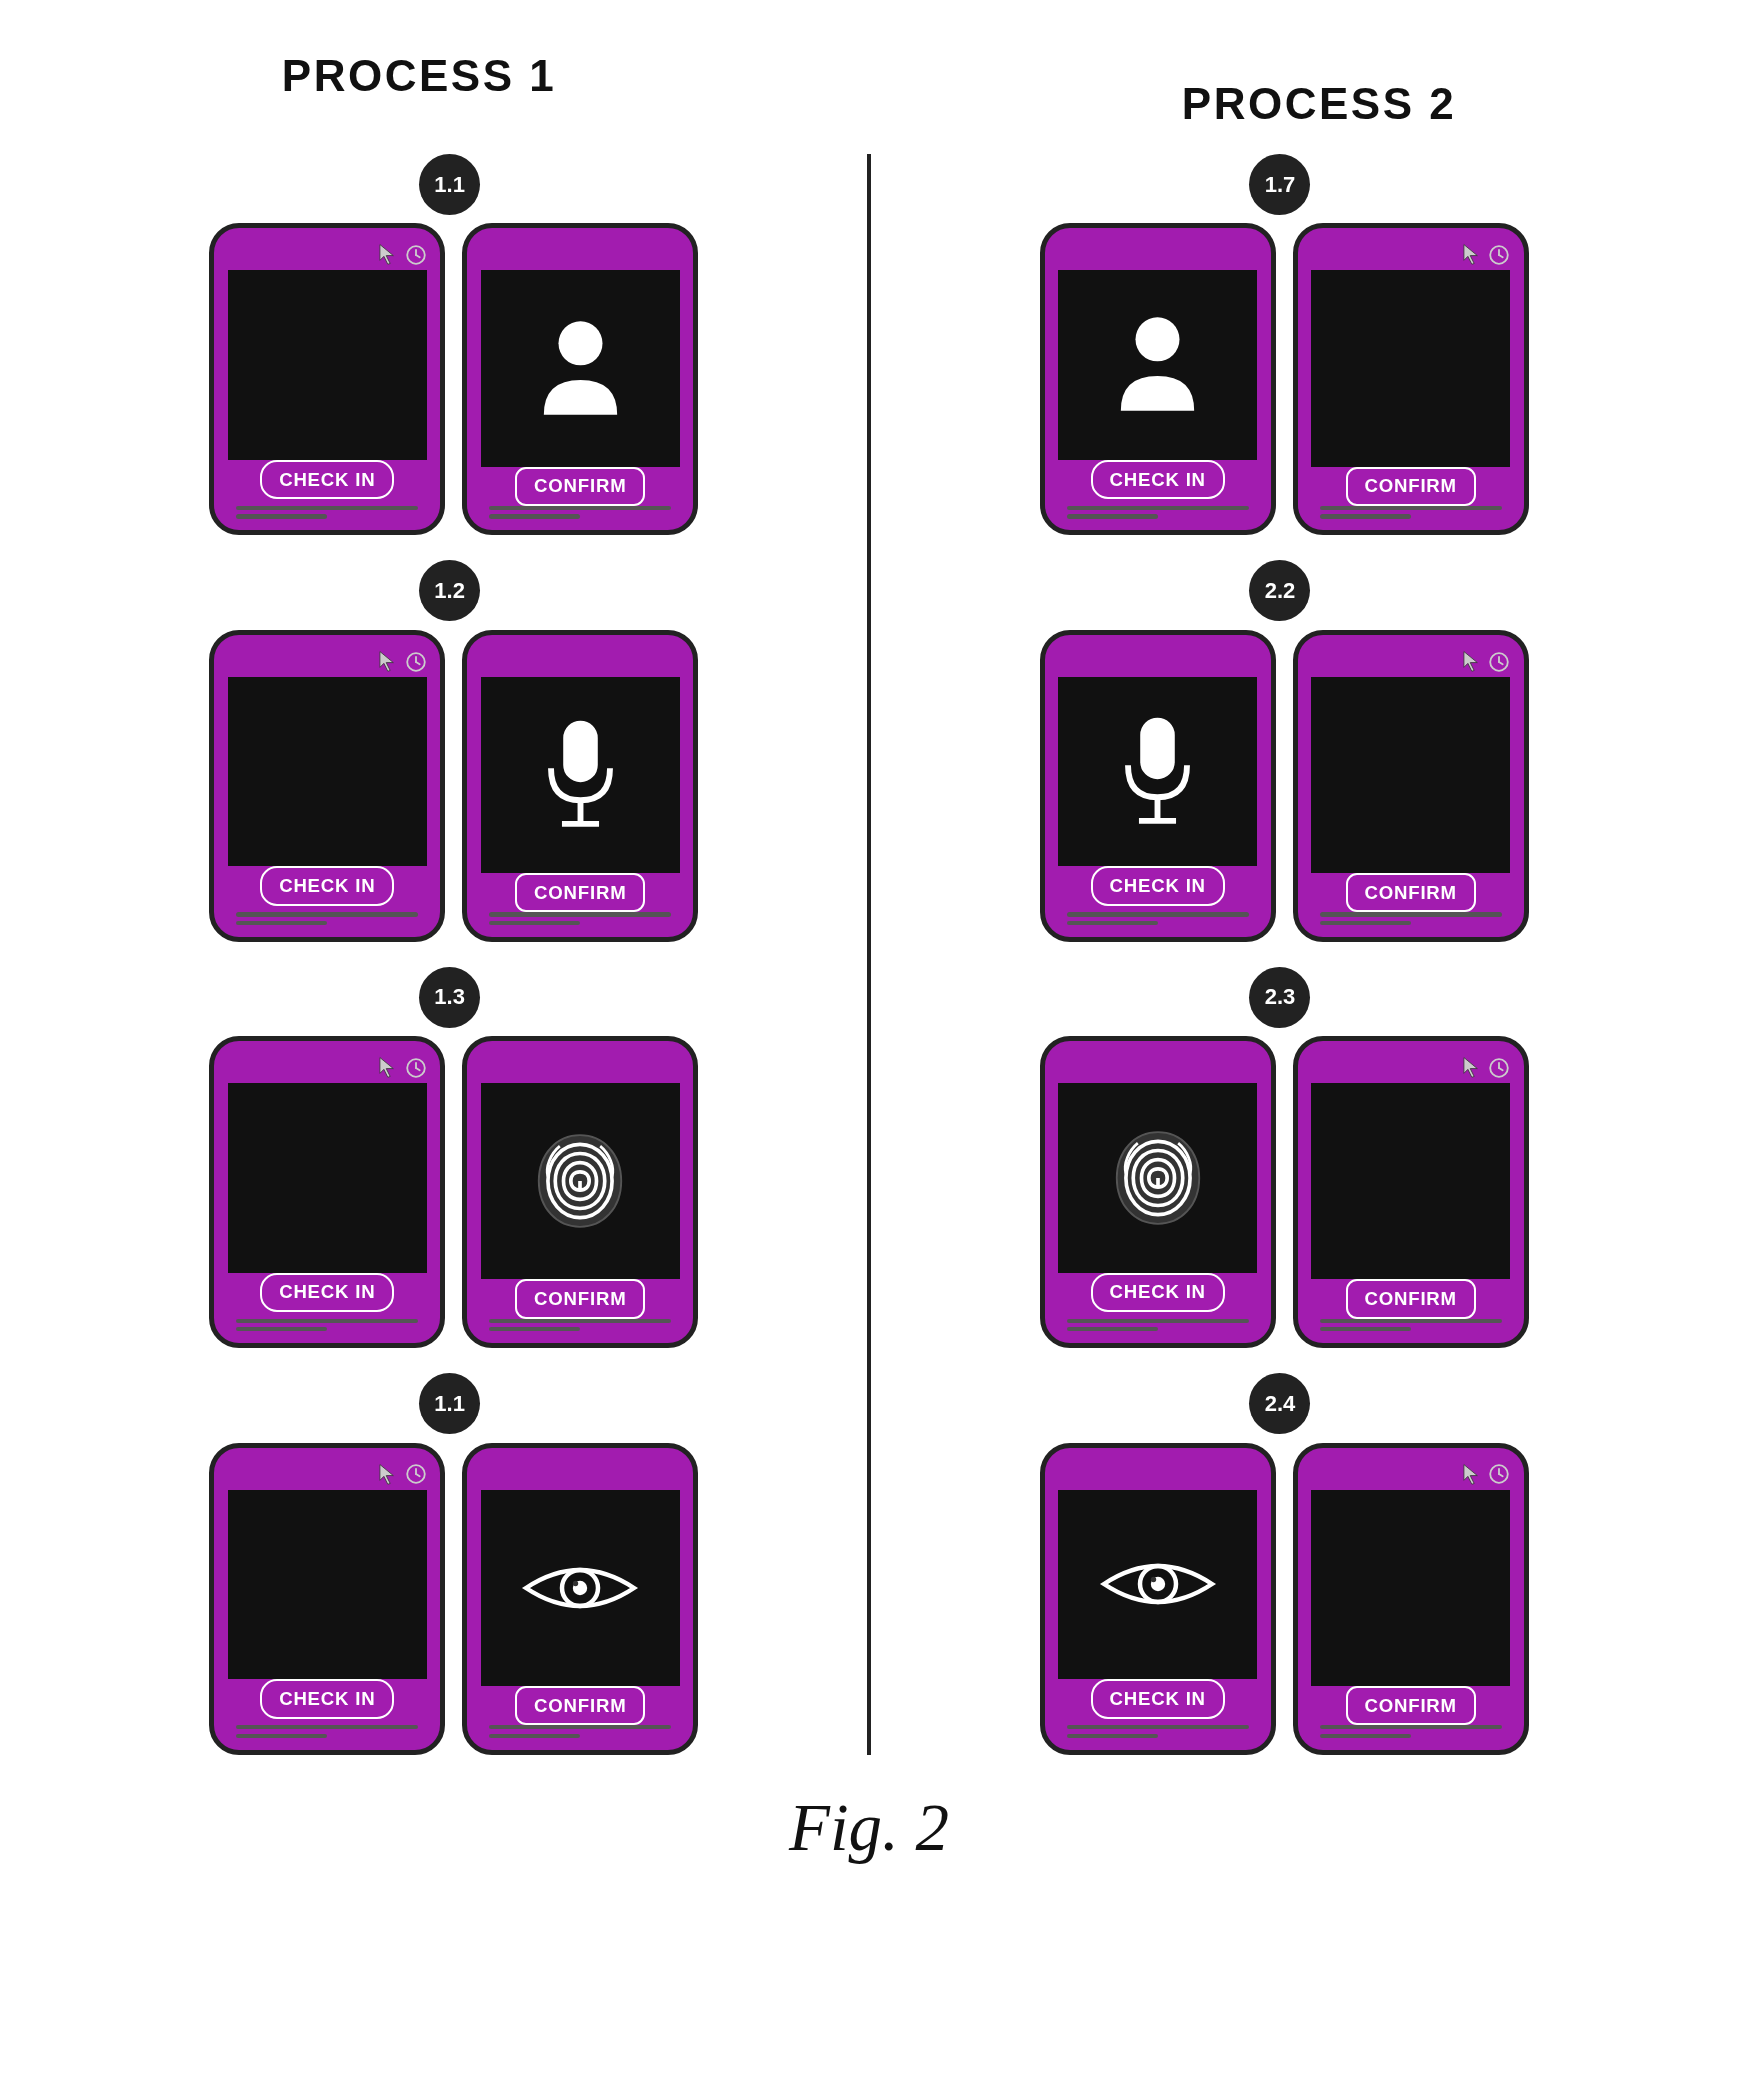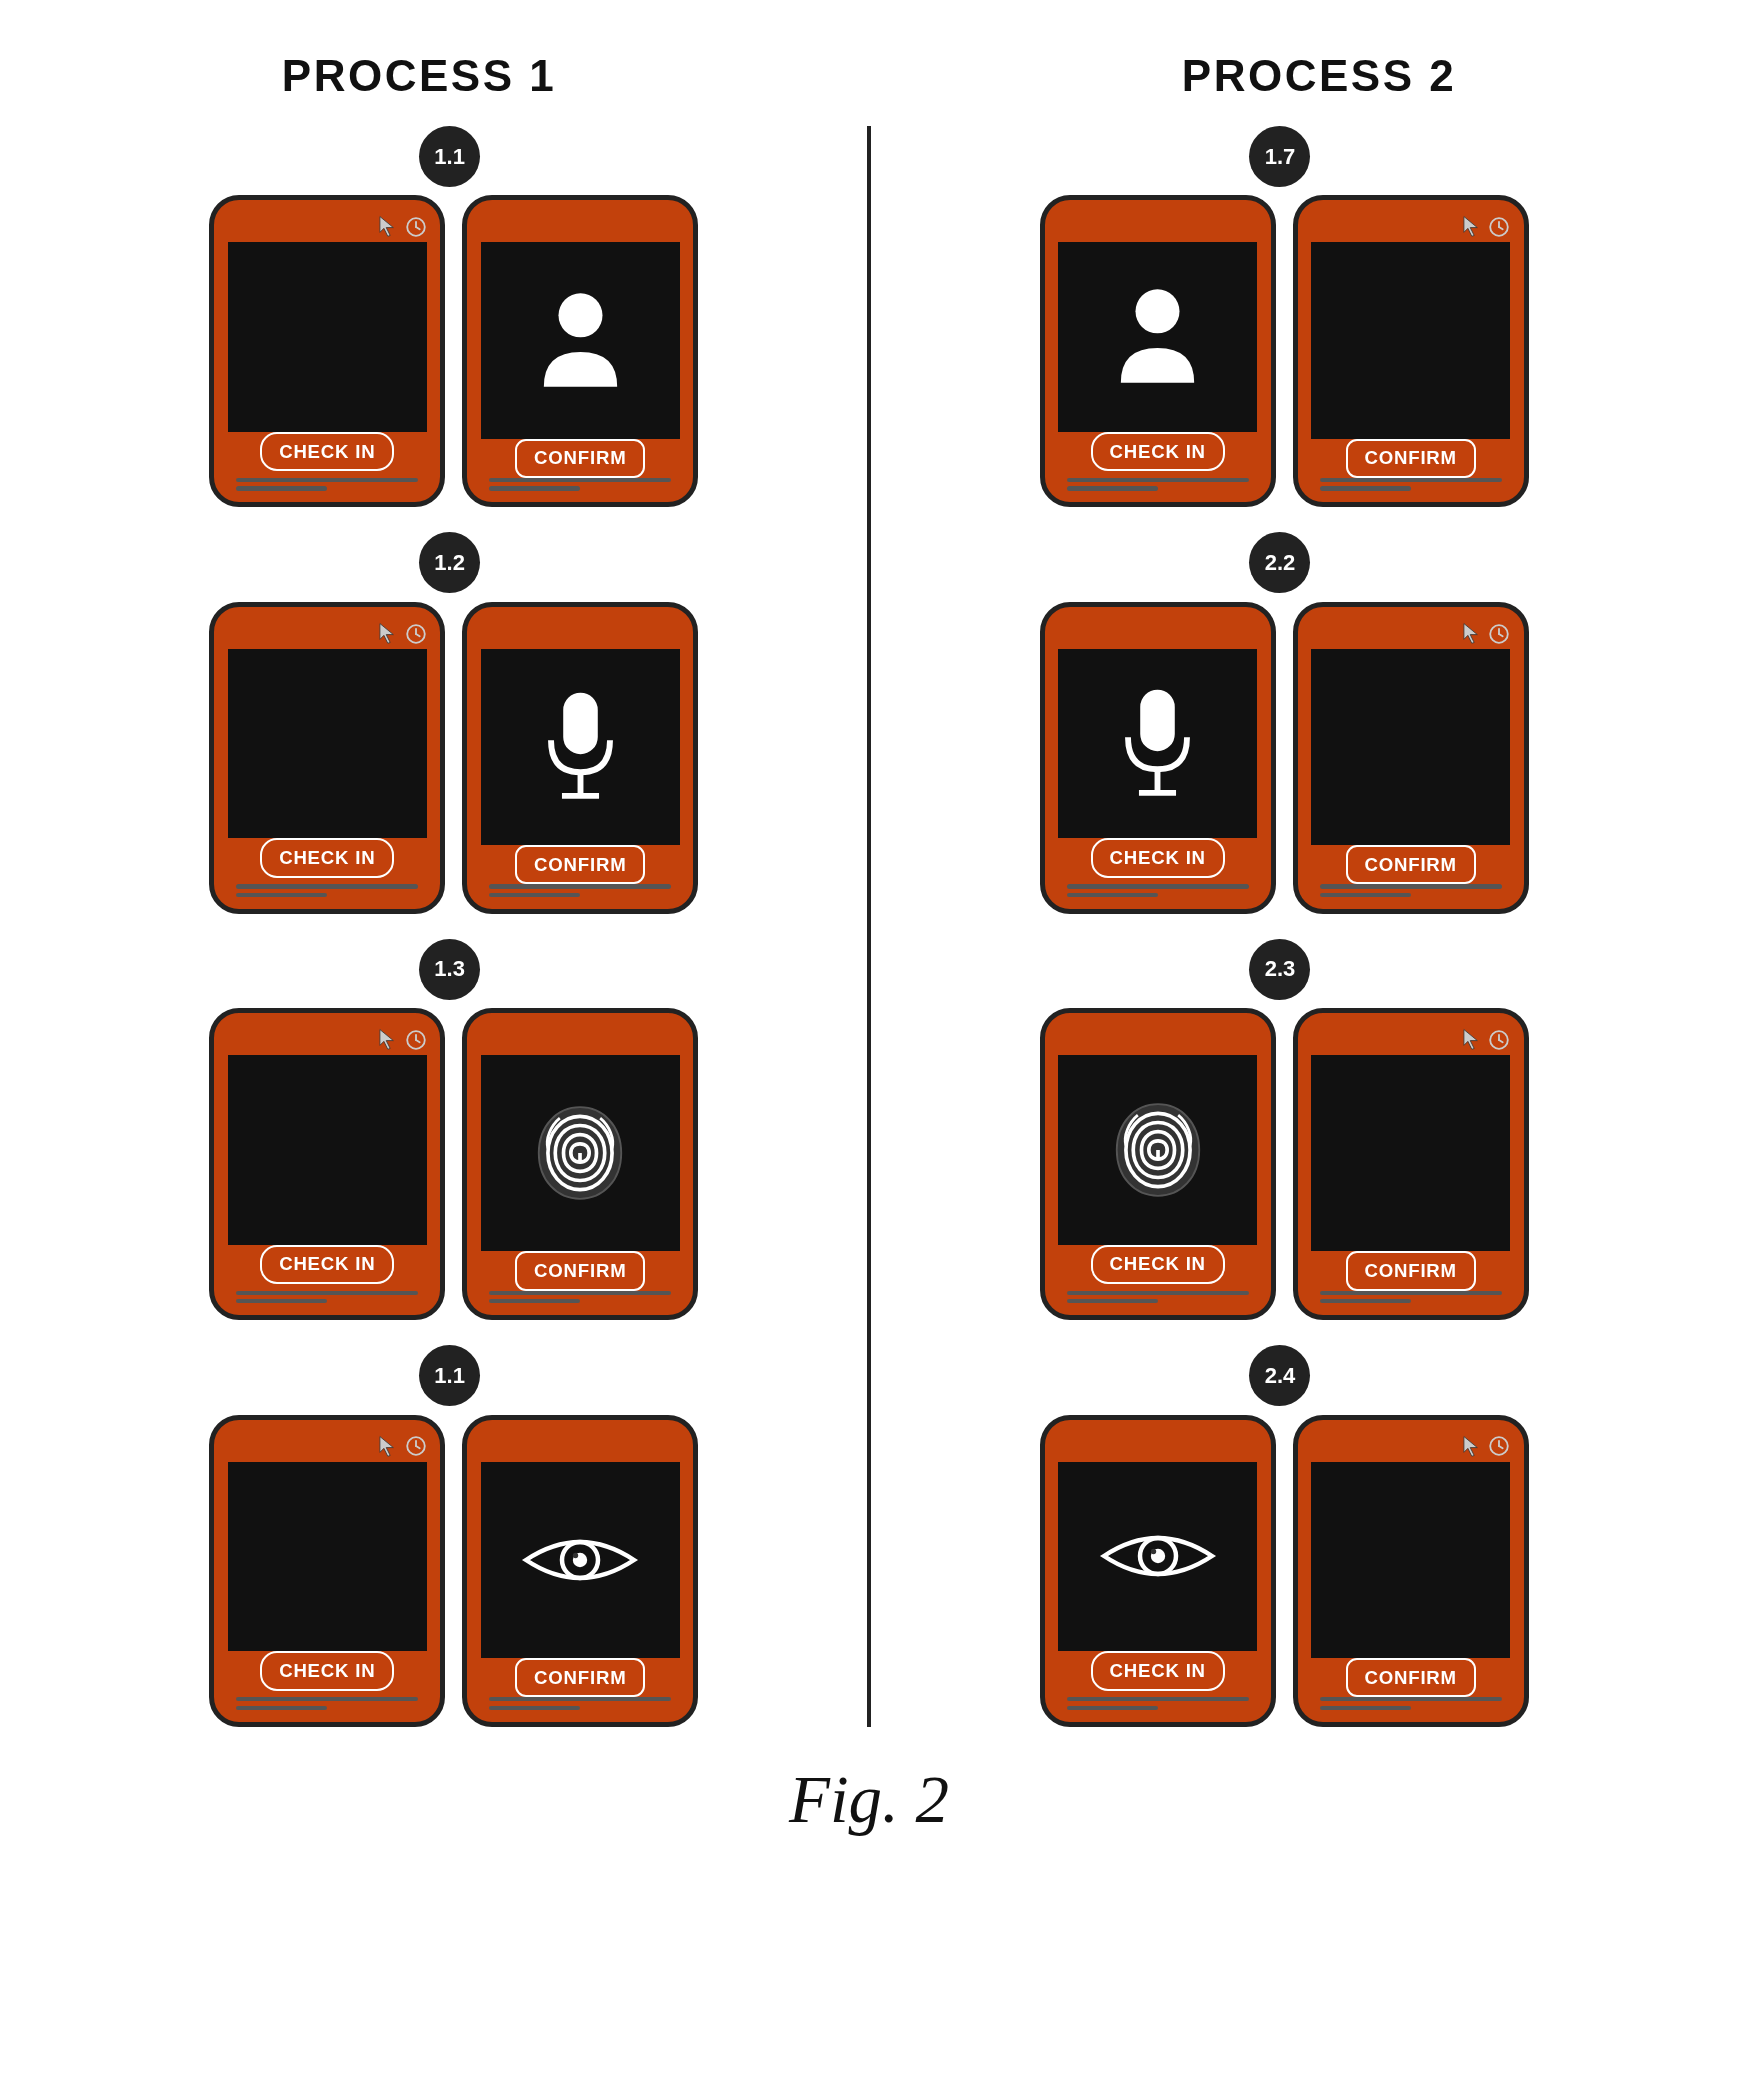--- a/index.html
+++ b/index.html
@@ -39,20 +39,21 @@
       text-align: center;
     }
 
     .process-label-left {
       width: 759px;
     }
 
     .process-label-right {
       width: 759px;
       margin-left: 67px;
+      margin-top: 28px;
     }
 
     .main-content {
       display: flex;
       width: 100%;
       justify-content: center;
       gap: 0;
       position: relative;
     }
 
@@ -92,21 +93,21 @@
       flex-shrink: 0;
       margin-right: 8.4px;
     }
 
     
     .phone {
       width: 236px;
       height: 312px;
       border: 5px solid #222;
       border-radius: 30px;
-      background: #c2410c;
+      background: #a21caf;
       display: flex;
       flex-direction: column;
       align-items: center;
       justify-content: space-between;
       padding: 15px 13.5px 11.8px 13.5px;
       position: relative;
       flex-shrink: 0;
     }
 
     .phone-screen {

